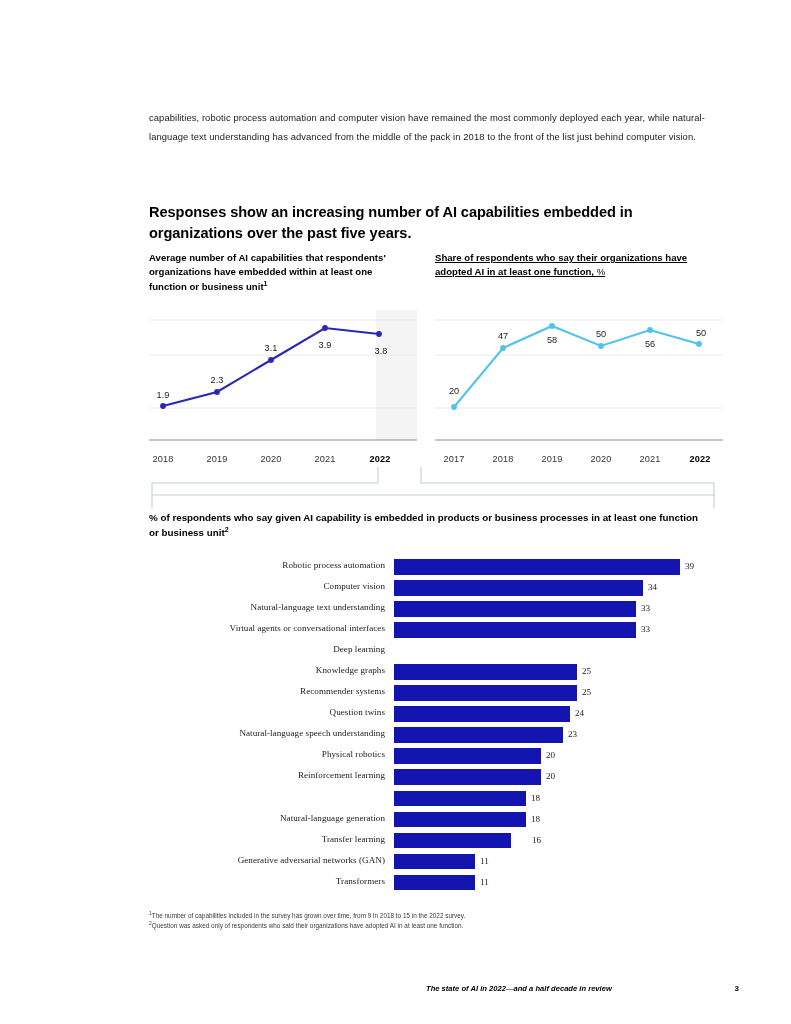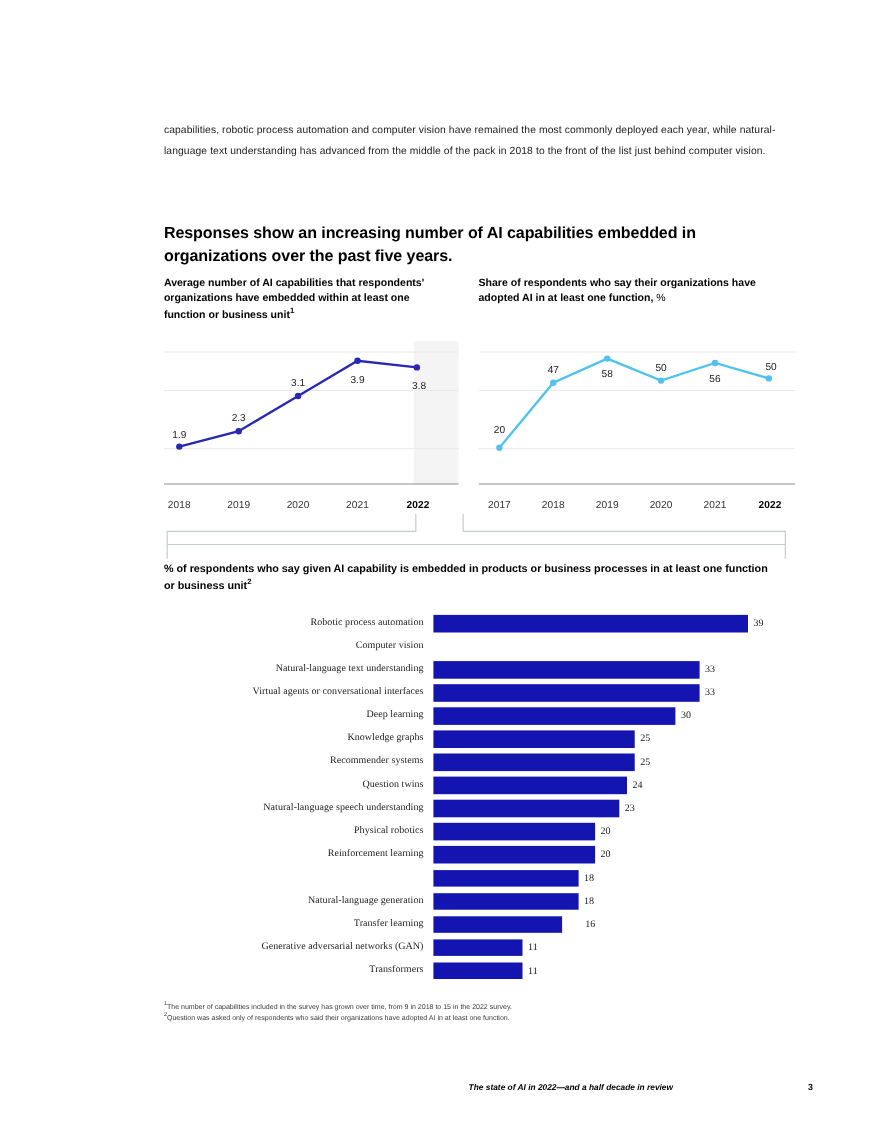--- a/index.html
+++ b/index.html
@@ -48,21 +48,21 @@
 
   
   .chart-sub {
     position: absolute;
     font-size: 9.6px;
     font-weight: bold;
     line-height: 14.3px;
     color: #000;
   }
   .chart-sub.left  { left: 149px; top: 251px; width: 260px; }
-  .chart-sub.right { left: 435px; top: 251px; width: 290px; }
+  .chart-sub.right { left: 435px; top: 251px; width: 290px; text-decoration: underline; }
   .chart-sub sup { font-size: 7px; vertical-align: super; line-height: 0; }
   .pct-light { font-weight: normal; }
 
   .linechart {
     position: absolute;
     top: 310px;
     height: 160px;
   }
   .linechart.left  { left: 149px; width: 268px; }
   .linechart.right { left: 435px; width: 288px; }
@@ -289,44 +289,44 @@
     <div class="bar-row">
       <div class="bar-cat">Robotic process automation</div>
       <div class="bar-track">
         <div class="bar-fill" style="width:286px"></div>
         <div class="bar-val" style="left:291px">39</div>
       </div>
     </div>
 
     <div class="bar-row">
       <div class="bar-cat">Computer vision</div>
+      <div class="bar-track">
+        <div class="bar-fill" style="width:249px"></div>
+        <div class="bar-val" style="left:254px">34</div>
+      </div>
     </div>
 
     <div class="bar-row">
       <div class="bar-cat">Natural-language text understanding</div>
       <div class="bar-track">
         <div class="bar-fill" style="width:242px"></div>
         <div class="bar-val" style="left:247px">33</div>
       </div>
     </div>
 
     <div class="bar-row">
       <div class="bar-cat">Virtual agents or conversational interfaces</div>
       <div class="bar-track">
         <div class="bar-fill" style="width:242px"></div>
         <div class="bar-val" style="left:247px">33</div>
       </div>
     </div>
 
     <div class="bar-row">
       <div class="bar-cat">Deep learning</div>
-      <div class="bar-track">
-        <div class="bar-fill" style="width:220px"></div>
-        <div class="bar-val" style="left:225px">30</div>
-      </div>
     </div>
 
     <div class="bar-row">
       <div class="bar-cat">Knowledge graphs</div>
       <div class="bar-track">
         <div class="bar-fill" style="width:183px"></div>
         <div class="bar-val" style="left:188px">25</div>
       </div>
     </div>
 

